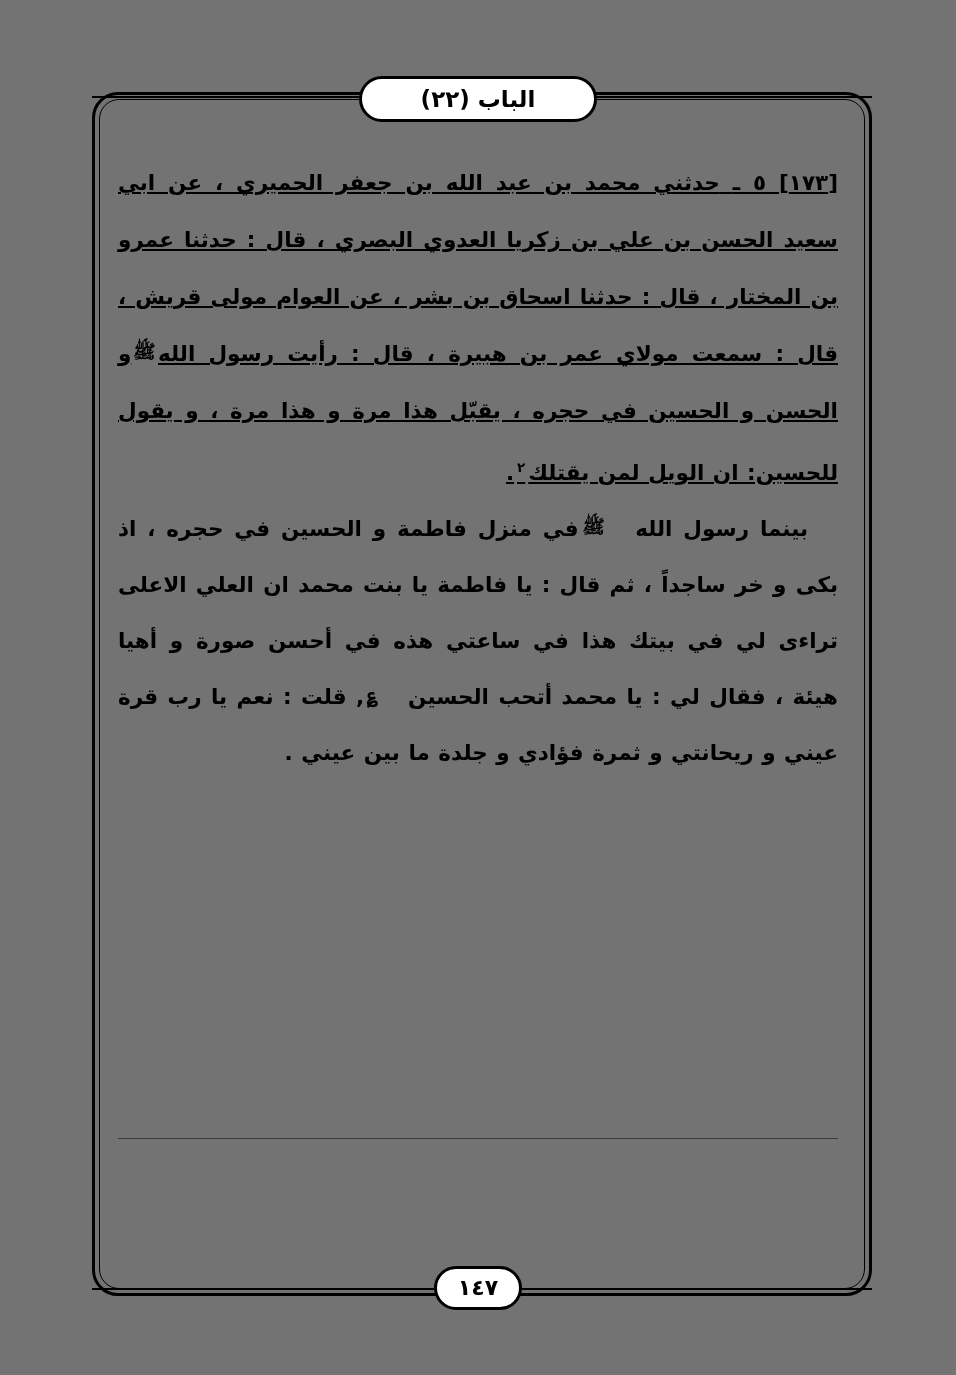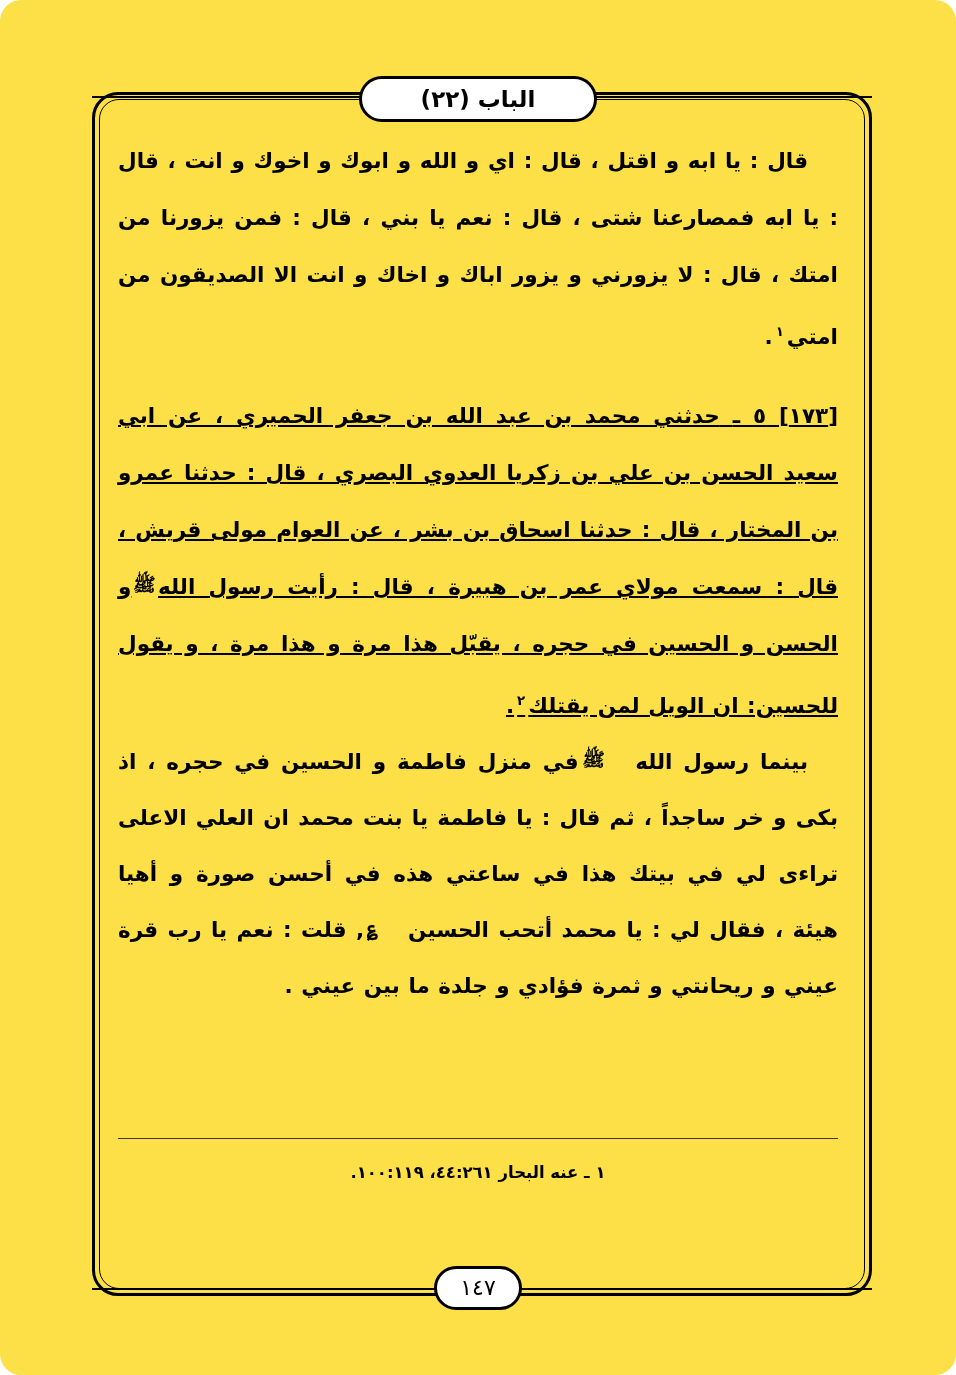--- a/index.html
+++ b/index.html
@@ -14,22 +14,21 @@
     position: relative;
     overflow: hidden;
     font-family: "DejaVu Sans", "Liberation Sans", sans-serif;
     color: #000000;
   }
 
   
   .page {
     position: absolute;
     inset: 0;
-    background: #fde047;
-    border-radius: 21px;
+    background: #737373;
   }
 
   
   .frame-outer {
     position: absolute;
     left: 92px;
     top: 92px;
     width: 780px;
     height: 1204px;
     border: 3px solid #000;
@@ -102,21 +101,21 @@
     border: 3.5px solid #000;
     border-radius: 22px;
     box-sizing: border-box;
     display: flex;
     align-items: center;
     justify-content: center;
     z-index: 5;
   }
   .folio-label {
     font-size: 22px;
-    font-weight: 400;
+    font-weight: 700;
     line-height: 1;
     direction: rtl;
   }
 
   
   .text-column {
     position: absolute;
     right: 118px;
     top: 132px;
     width: 720px;
@@ -204,32 +203,30 @@
   <div class="frame-inner"></div>
   <div class="chapter-rule"></div>
   <div class="folio-rule"></div>
 
   <div class="chapter-pill">
     <span class="chapter-pill-label">الباب (٢٢)</span>
   </div>
 
   <div class="text-column">
 
-    <p class="para indent-first"><span>قال : يا ابه و اقتل ، قال : اي و الله و ابوك و اخوك و انت ، قال : يا ابه فمصارعنا شتى ، قال : نعم يا بني ، قال : فمن يزورنا من امتك ، قال : لا يزورني و يزور اباك و اخاك و انت الا الصديقون من امتي</span><span class="fn-ref">١</span>.</p>
 
     <p class="para block-gap"><span class="hadith-num">[١٧٣] ٥ ـ</span>
       <span>حدثني محمد بن عبد الله بن جعفر الحميري ، عن ابي سعيد الحسن بن علي بن زكريا العدوي البصري ، قال : حدثنا عمرو بن المختار ، قال : حدثنا اسحاق بن بشر ، عن العوام مولى قريش ، قال : سمعت مولاي عمر بن هبيرة ، قال : رأيت رسول الله</span><span class="honorific">ﷺ</span><span>و الحسن و الحسين في حجره ، يقبّل هذا مرة و هذا مرة ، و يقول للحسين: ان الويل لمن يقتلك</span><span class="fn-ref">٢</span>.</p>
 
 
     <p class="para indent-first tight"><span>بينما رسول الله</span><span class="honorific">ﷺ</span><span>في منزل فاطمة و الحسين في حجره ، اذ بكى و خر ساجداً ، ثم قال : يا فاطمة يا بنت محمد ان العلي الاعلى تراءى لي في بيتك هذا في ساعتي هذه في أحسن صورة و أهيا هيئة ، فقال لي : يا محمد أتحب الحسين</span><span class="honorific">؏</span><span>, قلت : نعم يا رب قرة عيني و ريحانتي و ثمرة فؤادي و جلدة ما بين عيني .</span></p>
 
   </div>
 
   <div class="footnote-area">
     <div class="footnote-rule"></div>
-    <div class="footnote-line fn-1">١ ـ عنه البحار ٤٤:٢٦١، ١٠٠:١١٩.</div>
   </div>
 
   <div class="folio-pill">
     <span class="folio-label">١٤٧</span>
   </div>
 
 </div>
 
 </body></html>

